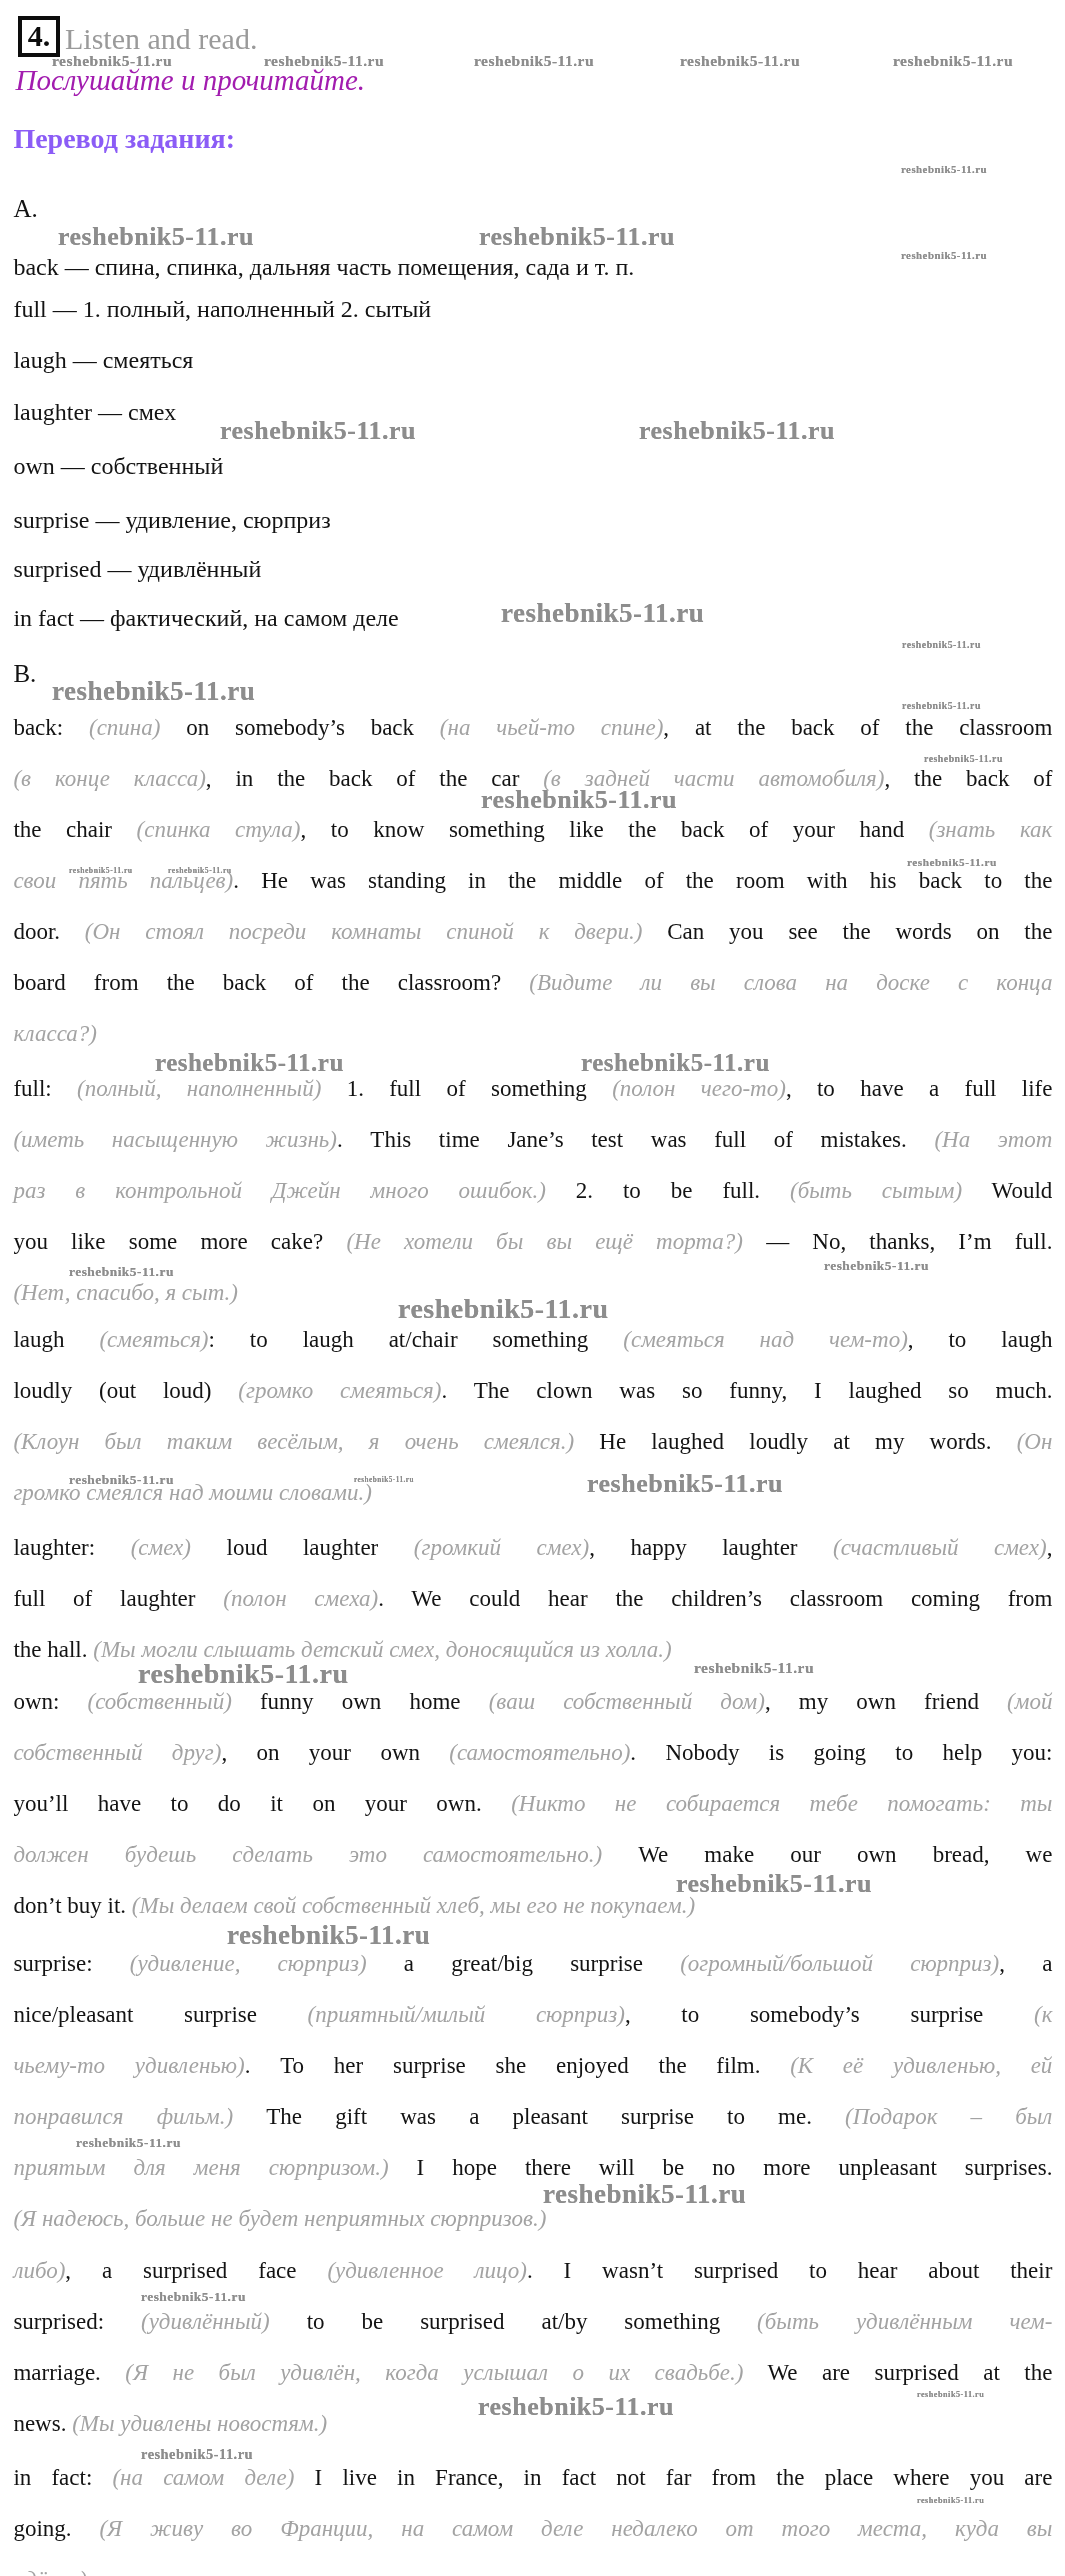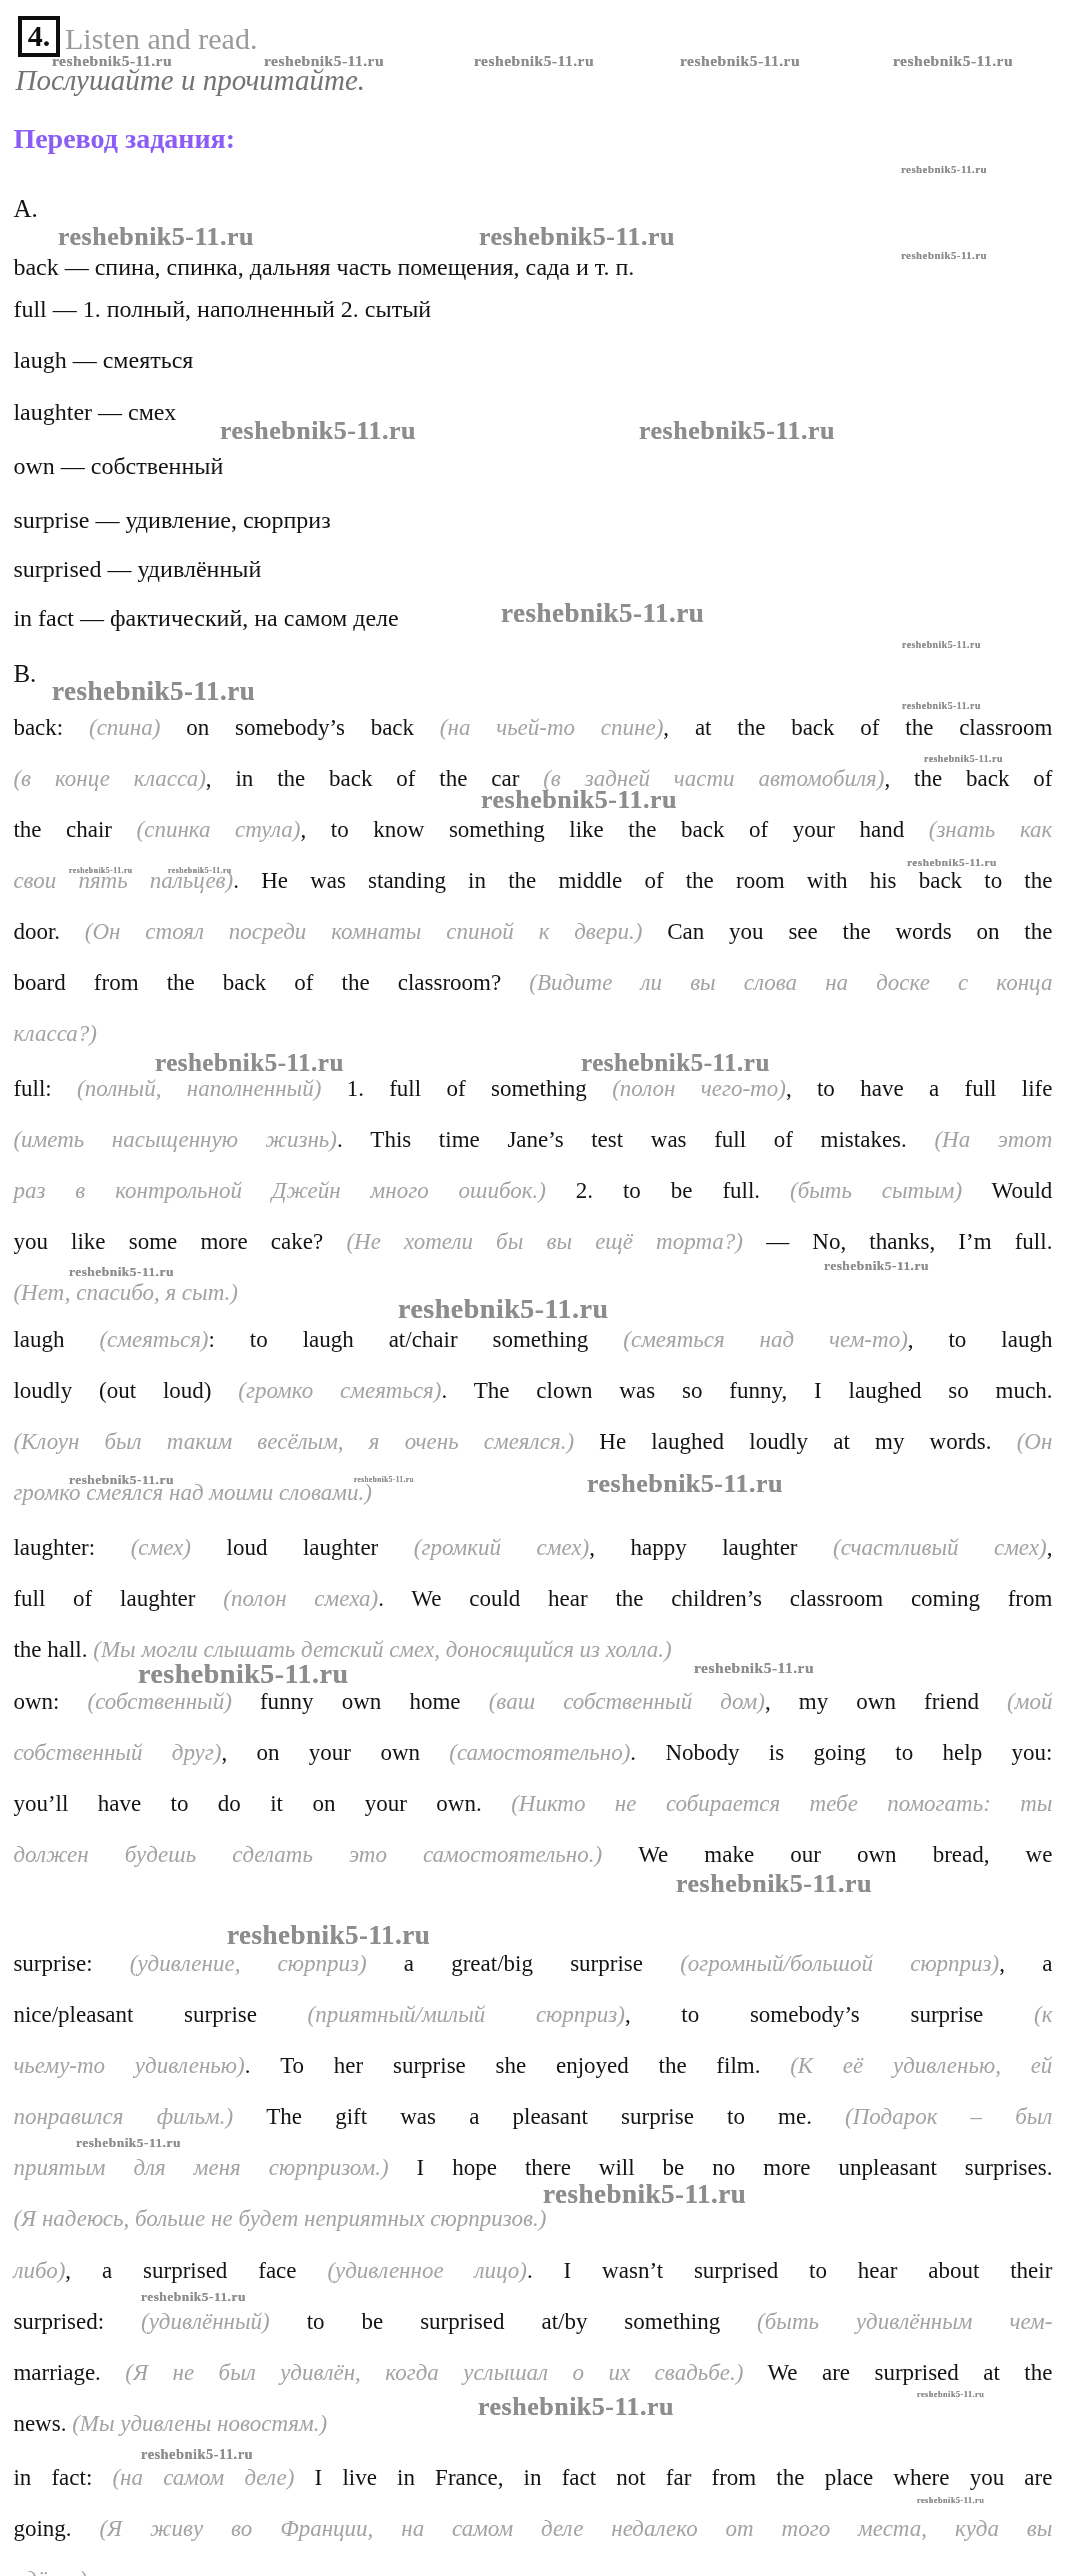--- a/index.html
+++ b/index.html
@@ -11,21 +11,21 @@
   }
   .wm{
     position:absolute;font-weight:700;color:#8d8d8d;letter-spacing:0.5px;
     white-space:nowrap;line-height:1;text-shadow:0 0 0.5px #9a9a9a;
   }
   .task-box{
     position:absolute;left:17.5px;top:15.5px;border:4.6px solid #0d0d0d;
     padding:0 6.2px 2.1px 6.2px;font-size:30px;font-weight:bold;color:#0d0d0d;line-height:1.05;
   }
   .task-title{position:absolute;left:65px;top:21.6px;font-size:30px;color:#9a9a9a;}
-  .subtitle{position:absolute;left:15.5px;top:64px;font-size:29px;font-style:italic;color:#737373;}
+  .subtitle{position:absolute;left:15.5px;top:64px;font-size:29px;font-style:italic;color:#a21caf;}
   .trans-heading{position:absolute;left:13.4px;top:123px;font-size:28px;font-weight:bold;color:#8b5cf6;}
   .sec-label{position:absolute;left:13.4px;font-size:25px;color:#121212;}
   .vocab-item{position:absolute;left:13.4px;font-size:24px;color:#131313;white-space:nowrap;}
   .para{position:absolute;left:13.4px;width:1039px;font-size:23px;line-height:51px;color:#131313;}
   .tline{text-align:justify;text-align-last:justify;}
   .tline.last{text-align-last:left;}
   .seg-b{color:#131313;}
   .seg-g{color:#a3a3a3;font-style:italic;}
 </style>
 </head>
@@ -120,20 +120,21 @@
       <div class="para" style="top: 1522px;">
         <div class="tline"><span class="seg-b">laughter: </span><span class="seg-g">(смех)</span><span class="seg-b"> loud laughter </span><span class="seg-g">(громкий смех)</span><span class="seg-b">, happy laughter </span><span class="seg-g">(счастливый смех)</span><span class="seg-b">,</span></div>
         <div class="tline"><span class="seg-b">full of laughter </span><span class="seg-g">(полон смеха)</span><span class="seg-b">. We could hear the children’s classroom coming from</span></div>
         <div class="tline last"><span class="seg-b">the hall. </span><span class="seg-g">(Мы могли слышать детский смех, доносящийся из холла.)</span></div>
       </div>
       <div class="para" style="top: 1676px;">
         <div class="tline"><span class="seg-b">own: </span><span class="seg-g">(собственный)</span><span class="seg-b"> funny own home </span><span class="seg-g">(ваш собственный дом)</span><span class="seg-b">, my own friend </span><span class="seg-g">(мой</span></div>
         <div class="tline"><span class="seg-g">собственный друг)</span><span class="seg-b">, on your own </span><span class="seg-g">(самостоятельно)</span><span class="seg-b">. Nobody is going to help you:</span></div>
         <div class="tline"><span class="seg-b">you’ll have to do it on your own. </span><span class="seg-g">(Никто не собирается тебе помогать: ты</span></div>
         <div class="tline"><span class="seg-g">должен будешь сделать это самостоятельно.)</span><span class="seg-b"> We make our own bread, we</span></div>
+        <div class="tline last"><span class="seg-b">don’t buy it. </span><span class="seg-g">(Мы делаем свой собственный хлеб, мы его не покупаем.)</span></div>
       </div>
       <div class="para" style="top: 1938px;">
         <div class="tline"><span class="seg-b">surprise: </span><span class="seg-g">(удивление, сюрприз)</span><span class="seg-b"> a great/big surprise </span><span class="seg-g">(огромный/большой сюрприз)</span><span class="seg-b">, a</span></div>
         <div class="tline"><span class="seg-b">nice/pleasant surprise </span><span class="seg-g">(приятный/милый сюрприз)</span><span class="seg-b">, to somebody’s surprise </span><span class="seg-g">(к</span></div>
         <div class="tline"><span class="seg-g">чьему-то удивленью)</span><span class="seg-b">. To her surprise she enjoyed the film. </span><span class="seg-g">(К её удивленью, ей</span></div>
         <div class="tline"><span class="seg-g">понравился фильм.)</span><span class="seg-b"> The gift was a pleasant surprise to me. </span><span class="seg-g">(Подарок – был</span></div>
         <div class="tline"><span class="seg-g">приятым для меня сюрпризом.)</span><span class="seg-b"> I hope there will be no more unpleasant surprises.</span></div>
         <div class="tline last"><span class="seg-g">(Я надеюсь, больше не будет неприятных сюрпризов.)</span></div>
       </div>
       <div class="para" style="top: 2245px;">

